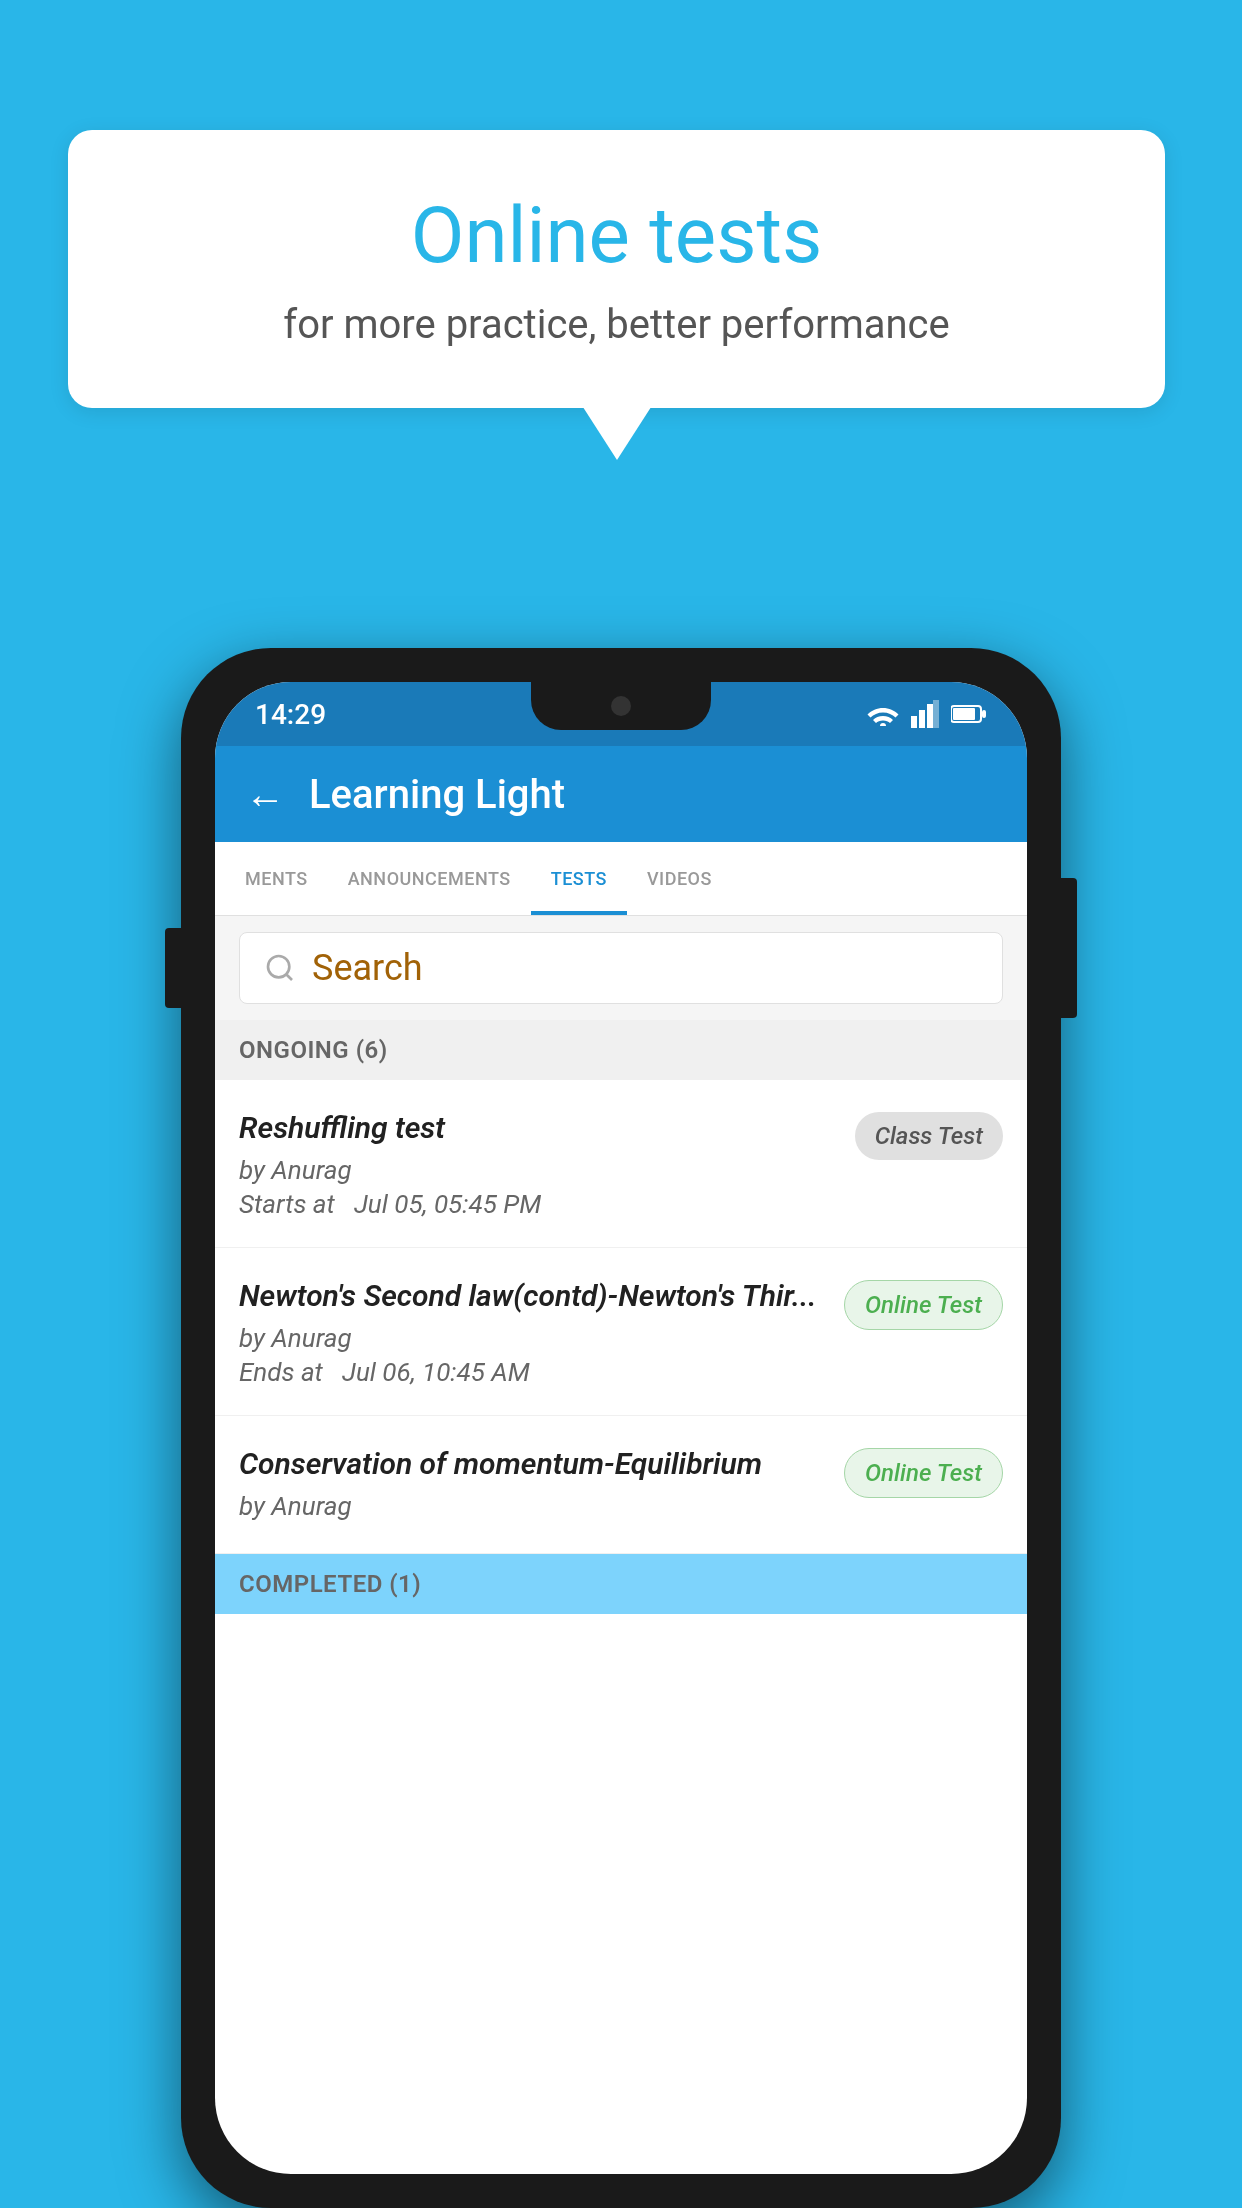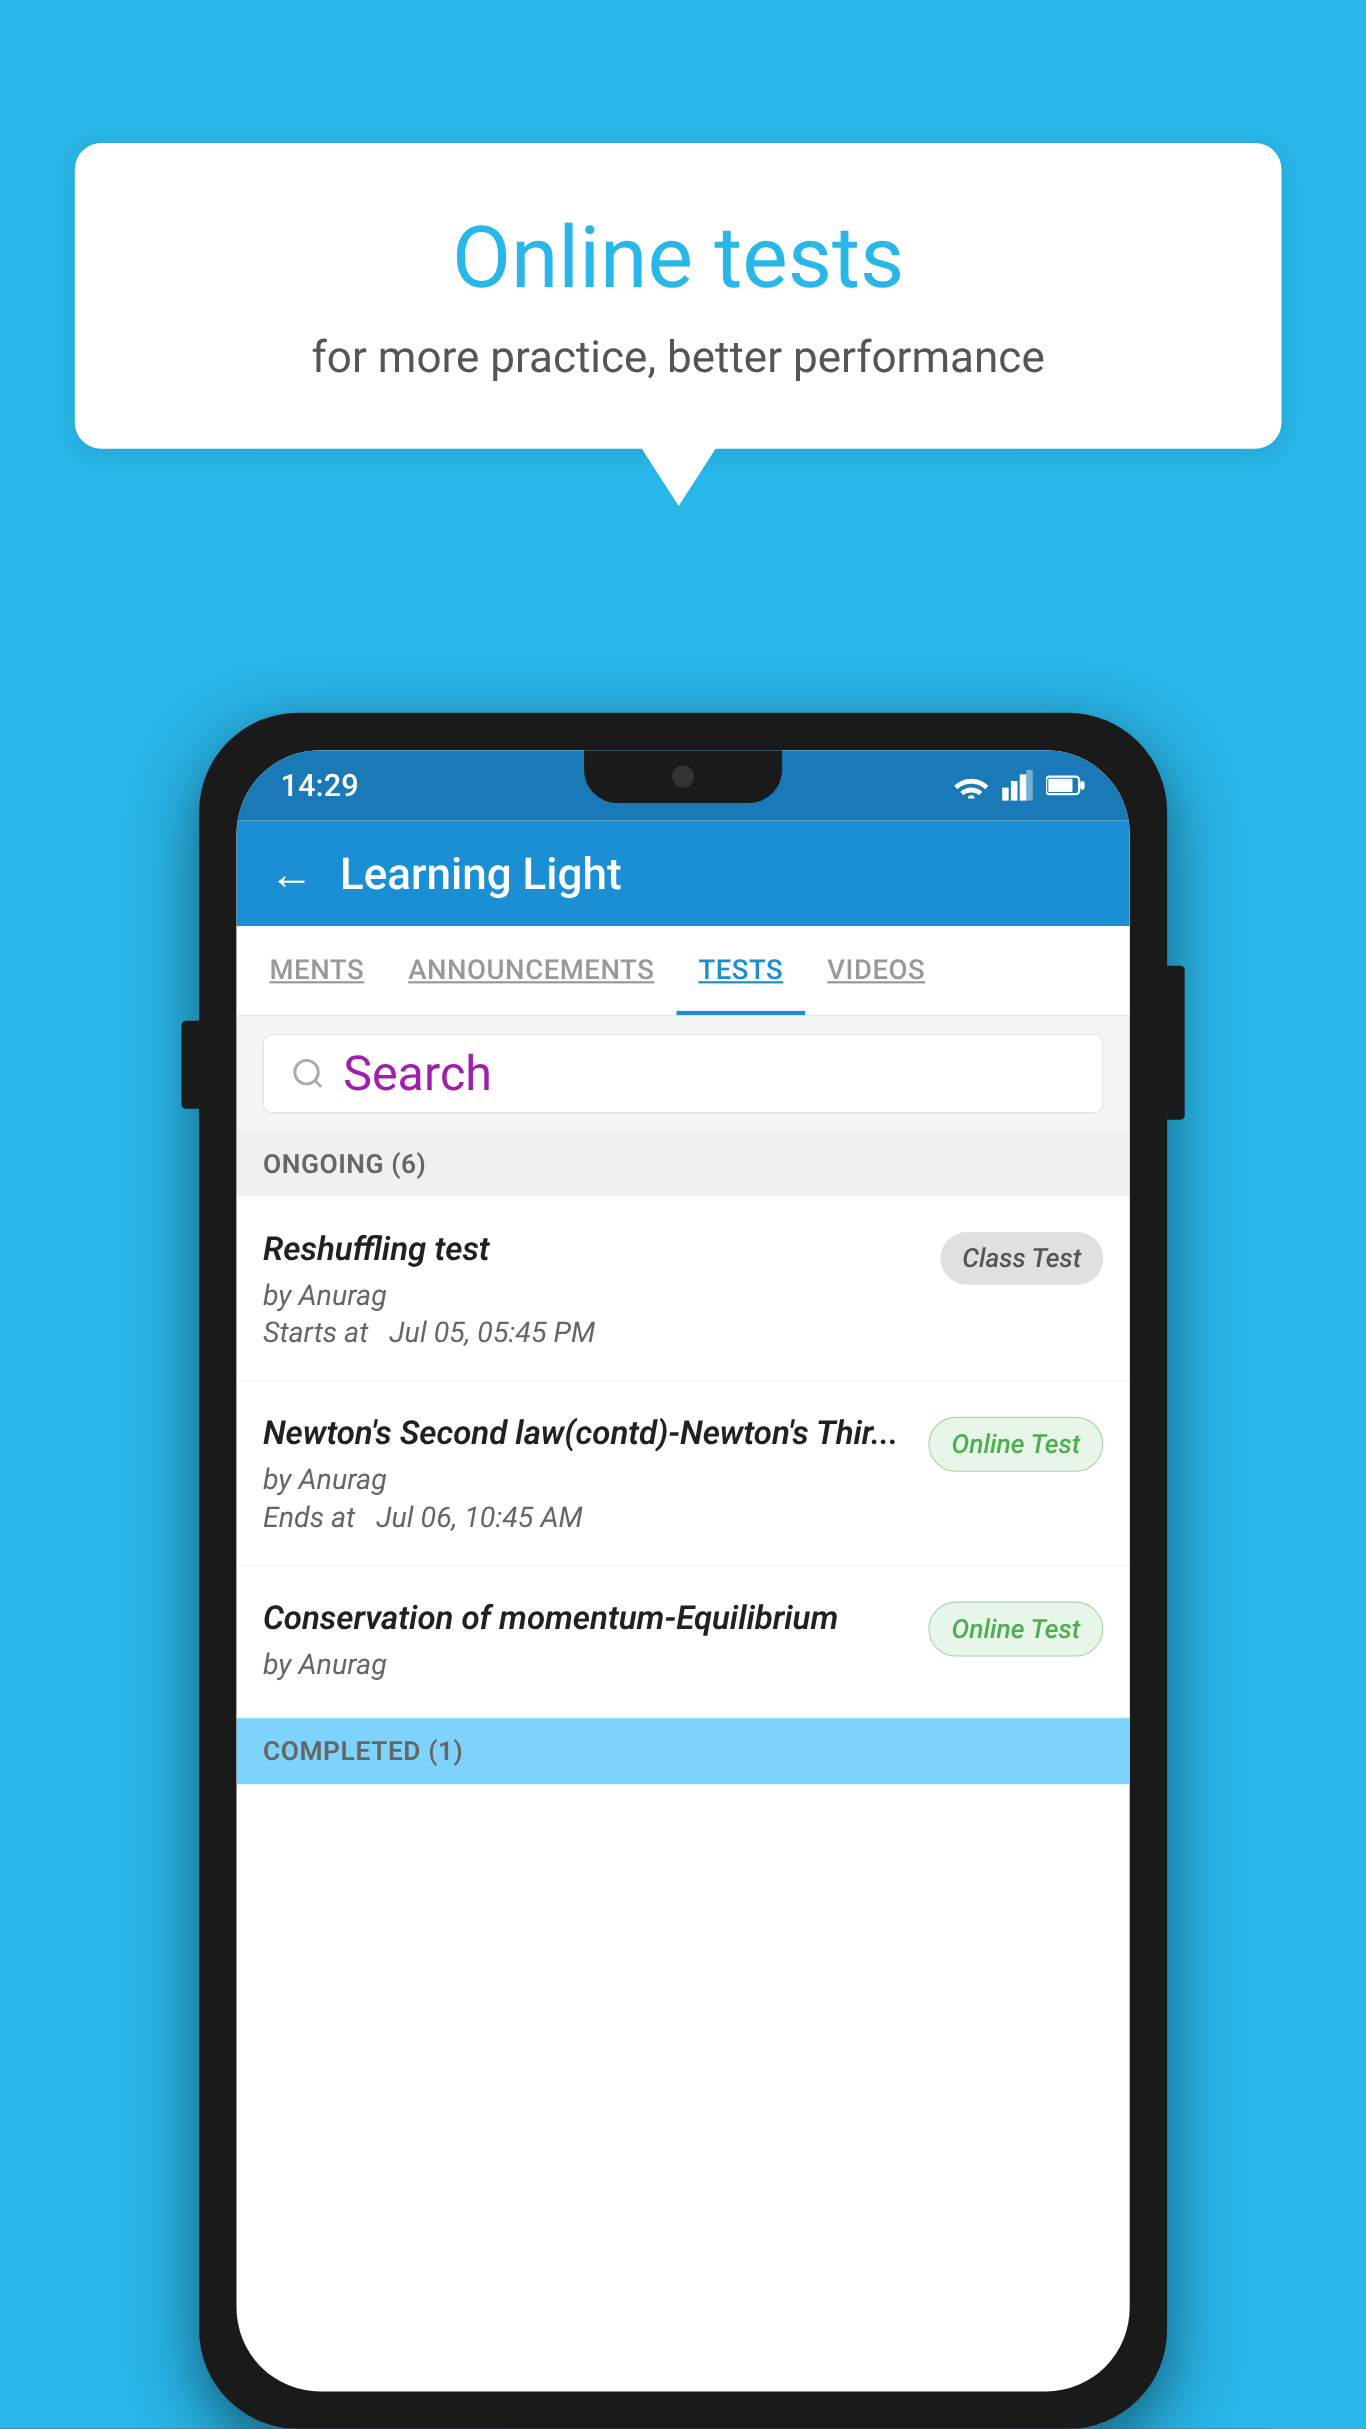--- a/index.html
+++ b/index.html
@@ -179,28 +179,27 @@
     .tabs-container {
       background: white;
       display: flex;
       border-bottom: 1px solid #e0e0e0;
       padding: 0 10px;
       overflow: hidden;
     }
 
     .tab {
       padding: 26px 20px;
-      font-size: 25px;
+      font-size: 18px;
       color: #999;
       letter-spacing: 0.5px;
       font-weight: 500;
       cursor: pointer;
       position: relative;
       white-space: nowrap;
-      text-decoration: underline;
     }
 
     .tab.active {
       color: #1b8fd4;
     }
 
     .tab.active::after {
       content: '';
       position: absolute;
       bottom: 0;
@@ -227,22 +226,22 @@
       border: 1px solid #e0e0e0;
     }
 
     .search-icon-svg {
       width: 32px;
       height: 32px;
       color: #aaa;
     }
 
     .search-placeholder {
-      font-size: 44px;
-      color: #a21caf;
+      font-size: 36px;
+      color: #a16207;
     }
 
     
     .section-header {
       background: #f0f0f0;
       padding: 16px 24px;
     }
 
     .section-title {
       font-size: 24px;

